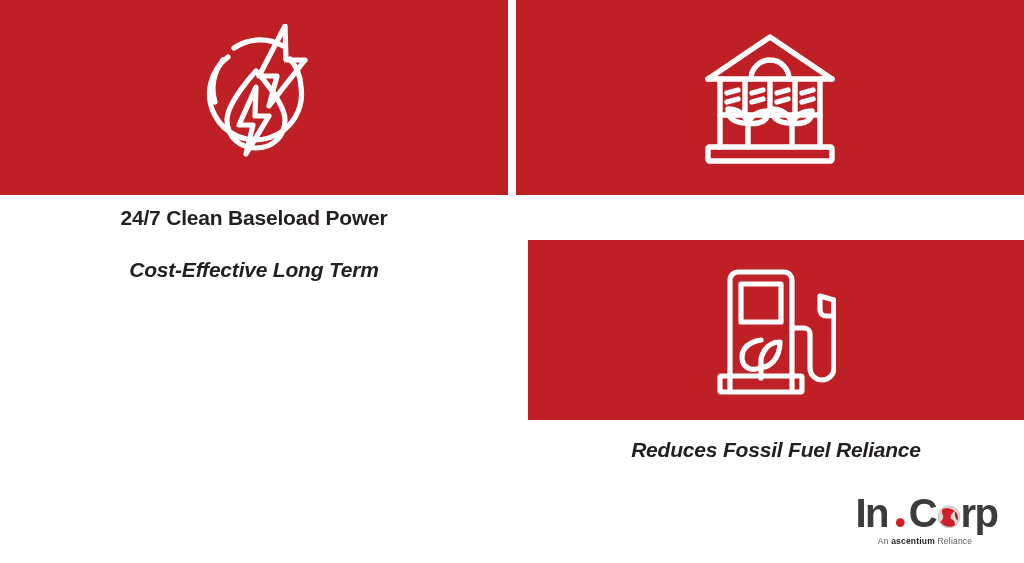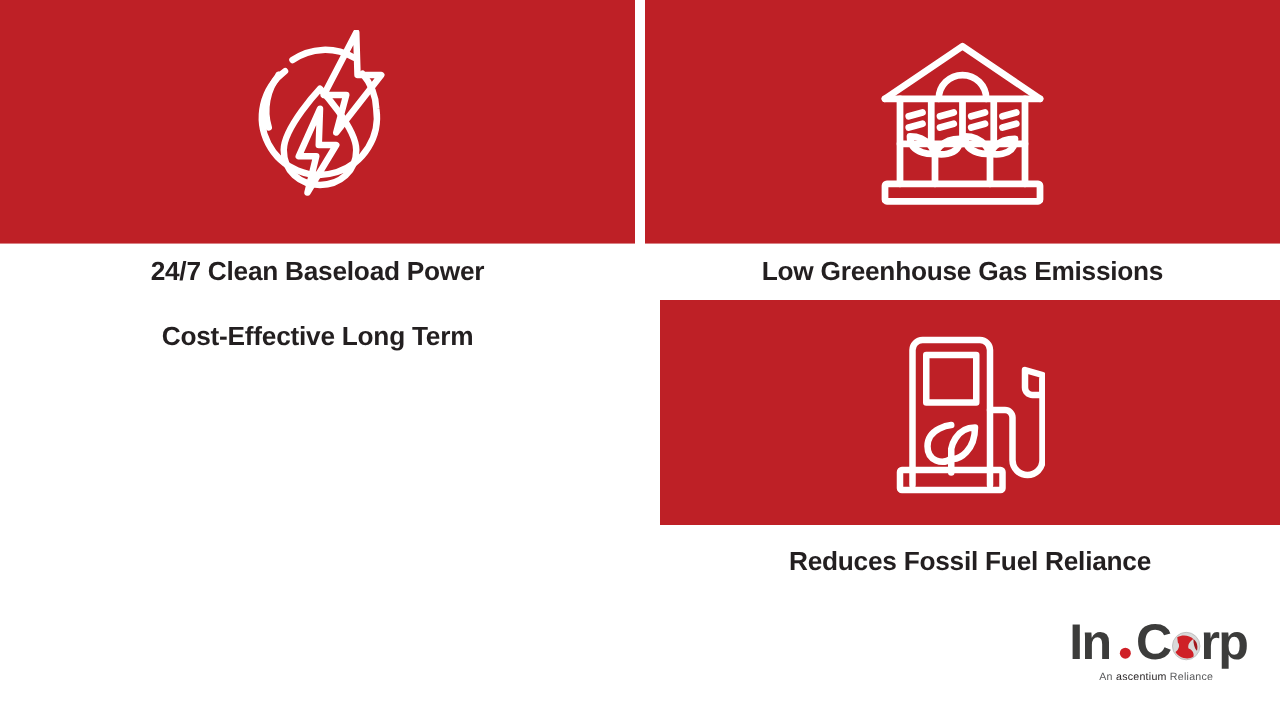--- a/index.html
+++ b/index.html
@@ -56,21 +56,21 @@
     display: flex;
     align-items: center;
     justify-content: center;
     font-size: 21px;
     font-weight: bold;
     color: #231f20;
     letter-spacing: -0.2px;
     white-space: nowrap;
   }
   .row2 .card-art { height: 180px; }
-  .row2 .card-label { height: 60px; }
+  .row2 .card-label { height: 60px; font-style: italic; }
 
   
   .icon-svg { display: block; }
 
   
   .logo {
     position: absolute;
     right: 22px;
     bottom: 8px;
     width: 150px;
@@ -84,21 +84,21 @@
   }
   .logo-tag {
     display: block;
     font-size: 8.5px;
     color: #58595b;
     letter-spacing: 0.2px;
     margin-top: 1px;
     text-align: center;
     padding-right: 4px;
   }
-  .logo-tag b { color: #231f20; font-weight: normal; }
+  .logo-tag b { color: #231f20; font-weight: bold; }
 </style>
 </head>
 <body>
 
 <div id="page">
 
   <div class="grid">
 
     <div class="card" style="grid-column:1;grid-row:1;">
       <div class="card-art" style="--brand:#be2026;">
@@ -148,21 +148,20 @@
             <path d="M46 92 C46 92 66 96 66 80 C50 80 46 92 46 92 Z"></path>
 
             <path d="M90 116 L90 92"></path>
             <path d="M90 92 C90 92 70 94 70 78 C86 78 90 92 90 92 Z"></path>
             <path d="M90 92 C90 92 110 96 110 80 C94 80 90 92 90 92 Z"></path>
 
             <rect x="6" y="116" width="124" height="14" rx="1.5"></rect>
           </svg>
         </span>
       </div>
-      <div class="card-label">Low Greenhouse Gas Emissions</div>
     </div>
 
     <div class="card row2" style="grid-column:1;grid-row:2;">
       <div class="card-label">Cost-Effective Long Term</div>
     </div>
 
     <div class="card row2" style="grid-column:3;grid-row:2;padding-left:12px;">
       <div class="card-art" style="--brand:#be2026;">
         <span>
           <svg class="icon-svg" width="120" height="132" viewBox="0 0 120 132" fill="none" stroke="#ffffff" stroke-width="5.2" stroke-linecap="round" stroke-linejoin="round">

